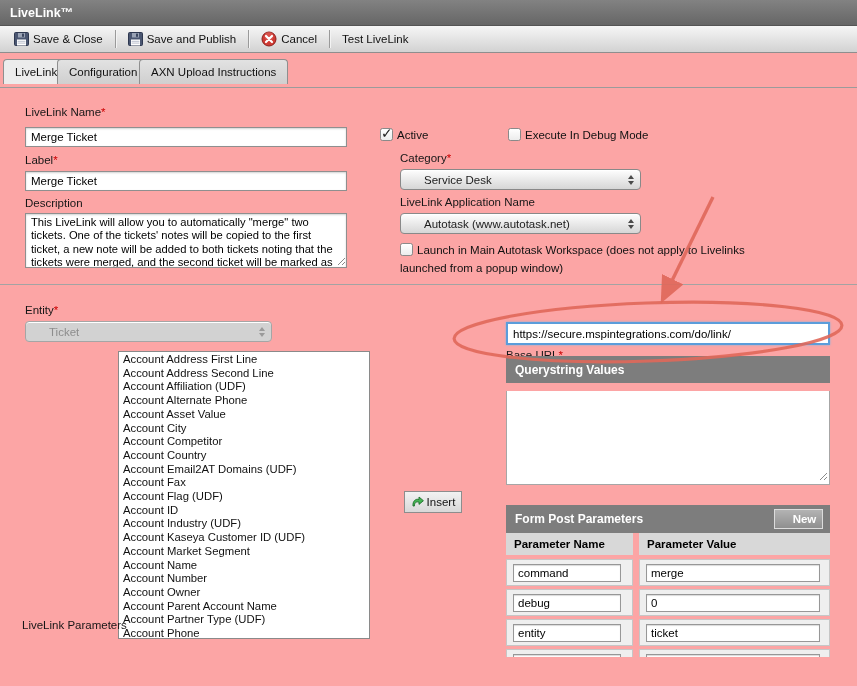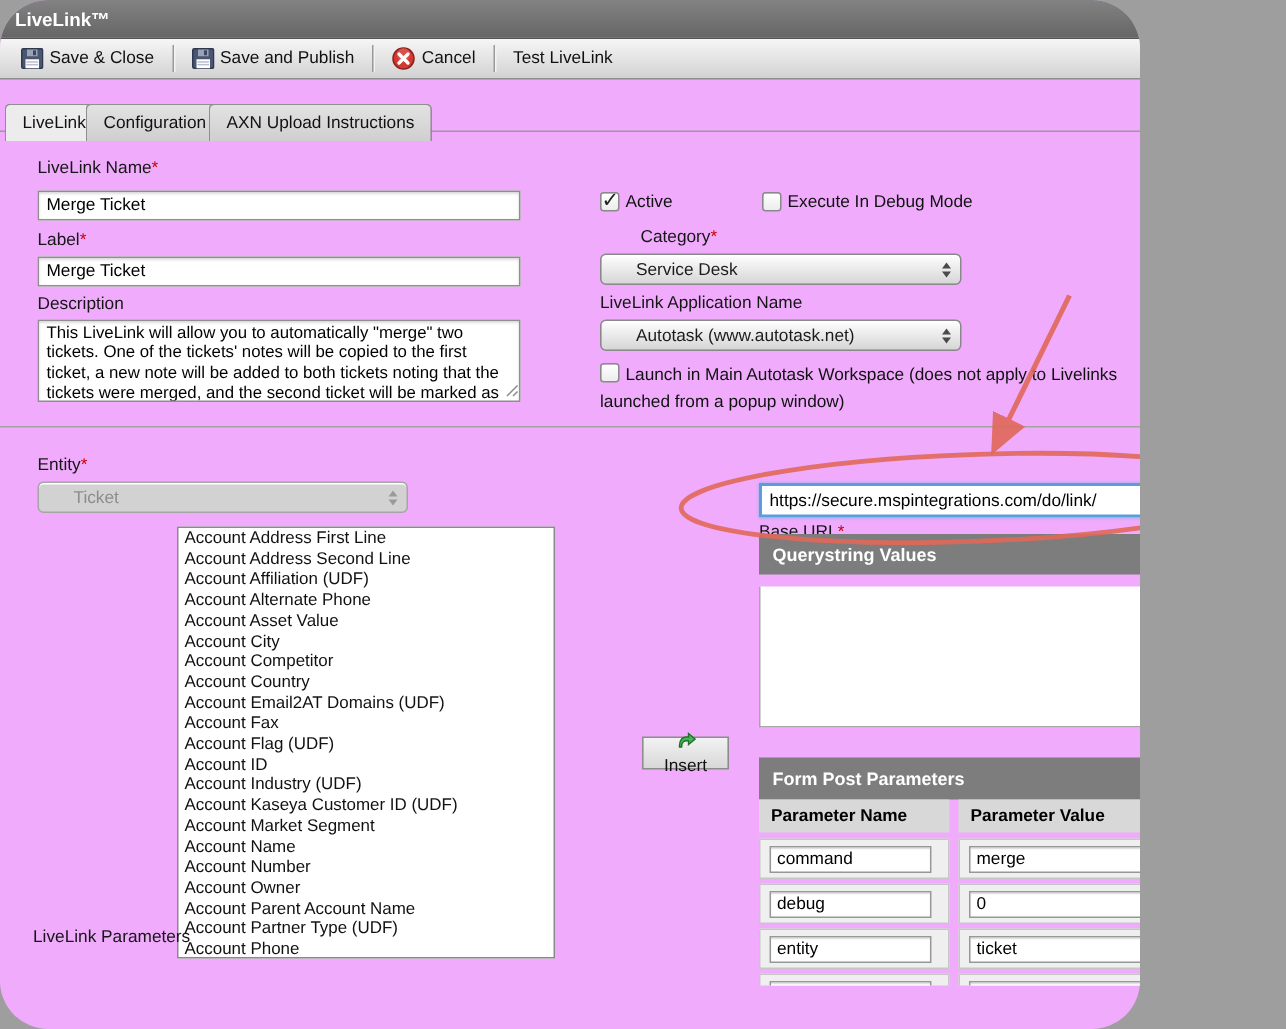--- a/index.html
+++ b/index.html
@@ -1,20 +1,20 @@
 <!DOCTYPE html>
 <html><head>
 <meta charset="utf-8">
 <style>
   * { margin:0; padding:0; box-sizing:border-box; }
   html,body { background:#9e9e9e; }
   body { font-family:"Liberation Sans","DejaVu Sans",sans-serif; }
   #app {
-    position:relative; width:760px; height:686px; overflow:hidden;
-    background:#f0abfc; font-size:11.5px; color:#111;border-radius:32px;
+    position:relative; width:857px; height:686px; overflow:hidden;
+    background:#fca5a5; font-size:11.5px; color:#111;
   }
   
   .titlebar {
     position:absolute; left:0; top:0; width:857px; height:26px;
     background:linear-gradient(#828282,#666666);
     border-bottom:1px solid #555;
     display:flex; align-items:center; padding-left:10px;
   }
   .titlebar .title { color:#fff; font-weight:bold; font-size:12.5px; }
   
@@ -27,21 +27,21 @@
   .tb-btn {
     display:flex; align-items:center; gap:4px; height:22px;
     padding:0 6px; cursor:pointer; white-space:nowrap; font-size:11.5px;
   }
   .tb-sep { width:1px; height:18px; background:#9a9a9a; margin:0 6px;
             box-shadow:1px 0 0 #f3f3f3; }
   .tb-btn svg { display:block; }
   
   .tabline { position:absolute; left:0; top:87px; width:857px; height:1px; background:#9b9b9b; }
   .tab {
-    position:absolute; top:69px; height:25px;
+    position:absolute; top:59px; height:25px;
     border:1px solid #8f8f8f; border-bottom:none;
     border-radius:4px 4px 0 0;
     display:flex; align-items:center; padding:4px 11px;
     background:linear-gradient(#e2e2e2,#cfcfcf);
     font-size:11.5px; cursor:pointer;
   }
   .tab.active { background:#ececec; }
   
   .lbl { position:absolute; font-size:11.5px; color:#161616; white-space:nowrap; }
   .req { color:#cc0000; }
@@ -77,24 +77,24 @@
   .divider { position:absolute; left:0; width:857px; height:1px; background:#a3a3a3; }
   
   .listbox {
     position:absolute; left:118px; top:351px; width:252px; height:288px;
     background:#fff; border:1px solid #8a8a8a; overflow:hidden;
     padding:1px 0 0 4px;
   }
   .lb-item { font-size:11.3px; line-height:13.7px; white-space:nowrap; cursor:default; }
   
   .insert-btn {
-    position:absolute; left:428px; top:491px; width:58px; height:22px;
+    position:absolute; left:404px; top:491px; width:58px; height:22px;
     background:linear-gradient(#f2f2f2,#d8d8d8); border:1px solid #8d8d8d;
     display:flex; align-items:center; justify-content:center; gap:3px;
-    font-size:11.5px; cursor:pointer;flex-direction:column;
+    font-size:11.5px; cursor:pointer;
   }
   
   .secbar {
     position:absolute; left:506px; width:324px; background:#7d7d7d;
     color:#fff; font-weight:bold; font-size:12px;
     display:flex; align-items:center; padding:0 9px;
   }
   .new-btn {
     position:absolute; right:7px; top:4px; width:49px; height:20px;
     background:linear-gradient(#b3b3b3,#8f8f8f); border:1px solid #dcdcdc;
@@ -206,30 +206,30 @@
   <div class="lbl" style="left:25px; top:197px;">
     <span>Description</span>
   </div>
   <div class="txt" style="left:25px; top:213px; width:322px; height:55px; overflow:hidden; line-height:13.3px; font-size:11.2px;">This LiveLink will allow you to automatically "merge" two tickets. One of the tickets' notes will be copied to the first ticket, a new note will be added to both tickets noting that the tickets were merged, and the second ticket will be marked as "Complete".</div>
   <span class="grip" style="position:absolute; left:337px; top:256px;">
     <svg width="9" height="9">
         <path d="M8 1 L1 8 M8 5 L5 8" stroke="#8a8a8a" stroke-width="1"></path>
       </svg>
   </span>
 
-  <div class="cbrow" style="left:400px; top:128px;">
+  <div class="cbrow" style="left:380px; top:128px;">
     <span class="cb checked"></span>
     <span>Active</span>
   </div>
   <div class="cbrow" style="left:508px; top:128px;">
     <span class="cb"></span>
     <span>Execute In Debug Mode</span>
   </div>
 
-  <div class="lbl" style="left:400px; top:152px;margin-left:27px;">
+  <div class="lbl" style="left:400px; top:152px;">
     <span>Category</span><span class="req">*</span>
   </div>
   <div class="macsel" style="left:400px; top:169px; width:241px;">
     <span class="seltext">Service Desk</span>
     <span class="updown">
         <span class="tri-up"></span>
         <span class="tri-dn"></span>
       </span>
   </div>
 

